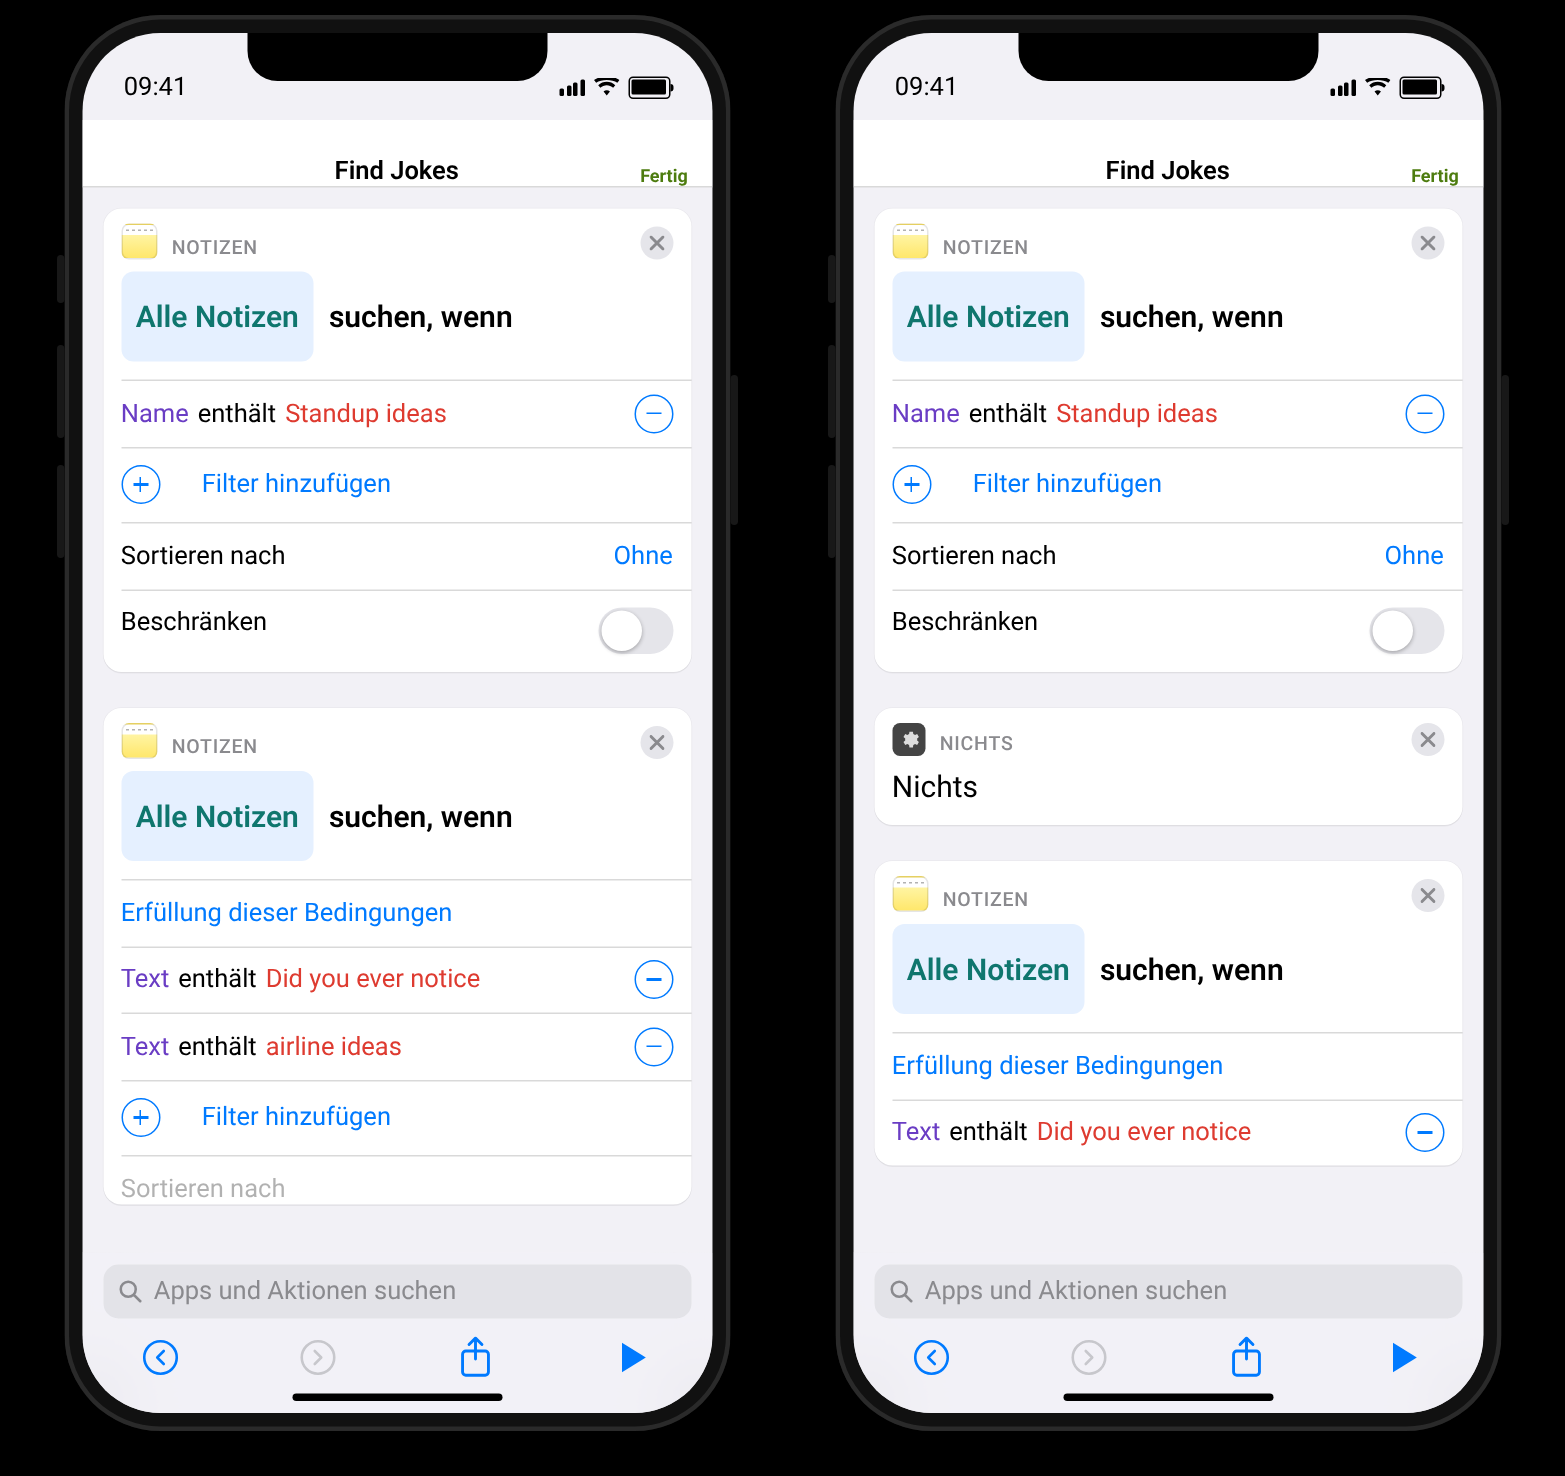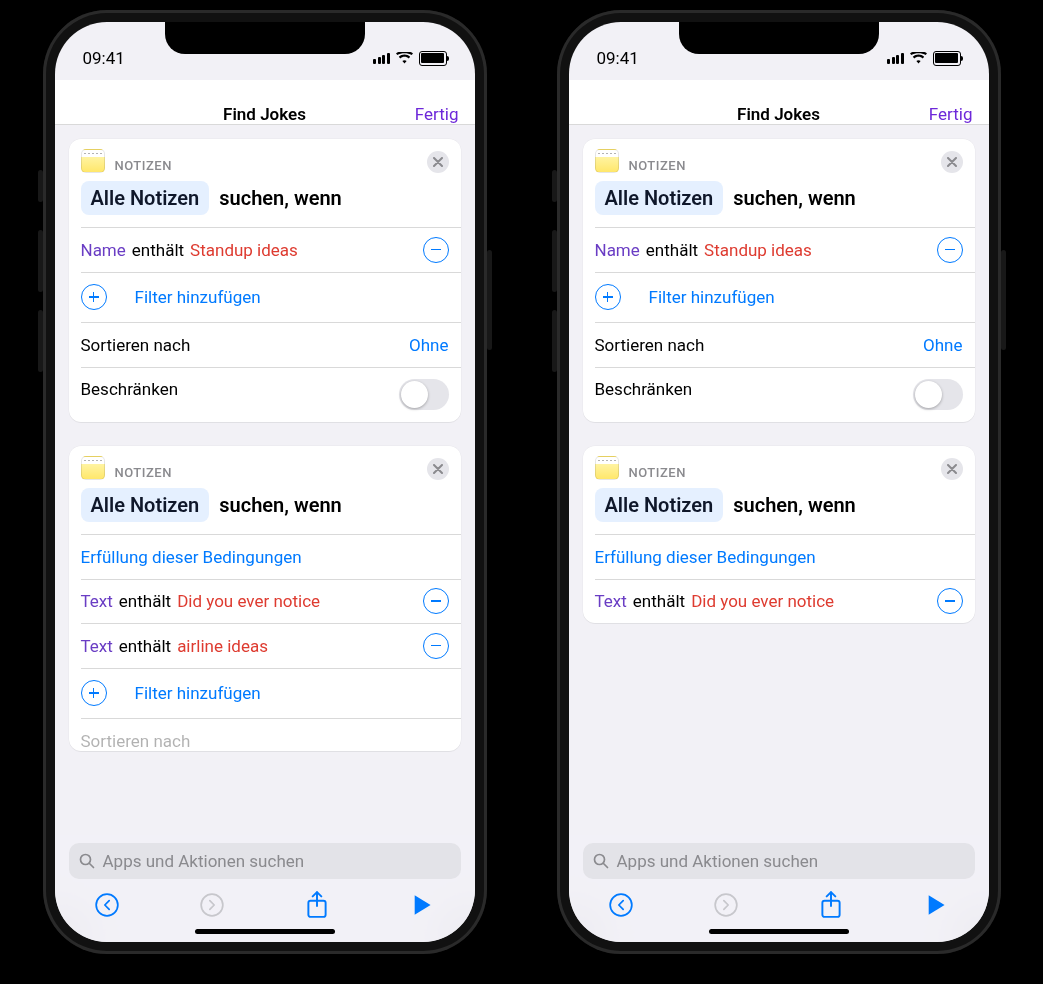--- a/index.html
+++ b/index.html
@@ -8,33 +8,33 @@
 .sb-l1{left:-5px;top:160px;width:5px;height:32px}
 .sb-l2{left:-5px;top:220px;width:5px;height:62px}
 .sb-l3{left:-5px;top:300px;width:5px;height:62px}
 .sb-r{right:-5px;top:240px;width:5px;height:100px}
 .screen{position:absolute;inset:12px;border-radius:52px;background:#f2f1f6;overflow:hidden;display:flex;flex-direction:column}
 .notch{position:absolute;top:0;left:50%;transform:translateX(-50%);width:200px;height:32px;background:#000;border-bottom-left-radius:20px;border-bottom-right-radius:20px;z-index:10}
 .status-bar{display:flex;justify-content:space-between;align-items:center;padding:14px 28px 0;height:44px;font-size:17px;font-weight:400;color:#000}
 .status-right{display:flex;gap:6px;align-items:center;font-size:14px}
 .nav-bar{display:flex;align-items:flex-end;justify-content:center;position:relative;height:44px;background:#fff;border-bottom:.5px solid rgba(0,0,0,.15)}
 .nav-title{font-size:17px;font-weight:600}
-.nav-done{position:absolute;right:16px;color:#6d28d9;font-size:17px;font-weight:400}
+.nav-done{position:absolute;right:16px;color:#4d7c0f;font-size:12px;font-weight:700}
 .content{flex:1;overflow:hidden;padding:14px 14px 0}
 .card{background:#fff;border-radius:12px;box-shadow:0 1px 0 rgba(0,0,0,.05),0 0 0 .5px rgba(0,0,0,.04);margin-bottom:24px}
 .card-header{display:flex;align-items:flex-end;padding:10px 12px 8px;gap:10px;position:relative}
 .app-icon{width:22px;height:22px;border-radius:5px;display:flex;align-items:center;justify-content:center;flex-shrink:0}
 .notes-icon{background:linear-gradient(180deg,#fff 0,#fff 30%,#fff4a3 30%,#ffe76b 100%);border:.5px solid rgba(0,0,0,.1);position:relative}
 .notes-icon:before{content:"";position:absolute;top:3px;left:2px;right:2px;height:1px;background:repeating-linear-gradient(90deg,rgba(0,0,0,.3) 0 2px,transparent 2px 4px)}
 .gear-icon{background:#444;color:#fff}
 .card-app-label{font-size:13px;letter-spacing:.5px;color:#8a8a8e;font-weight:500}
 .close-btn{position:absolute;right:12px;width:22px;height:22px;border-radius:50%;background:#e5e5ea;display:flex;align-items:center;justify-content:center;color:#8a8a8e}
 .close-btn svg{width:10px;height:10px}
 .card-main{padding:0 12px 12px;display:flex;align-items:center;gap:10px;flex-wrap:wrap}
-.token{background:#e5f0ff;color:#0f172a;font-weight:600;font-size:20px;padding:5px 10px;border-radius:8px}
+.token{background:#e5f0ff;color:#0f766e;font-weight:600;font-size:20px;padding:18px 10px;border-radius:8px}
 .action-text{font-size:20px;font-weight:600}
 .sep{height:.5px;background:rgba(0,0,0,.15);margin-left:12px}
 .row{display:flex;align-items:center;padding:12px;gap:6px;font-size:17px;position:relative}
 .field{color:#6a3dc4}
 .operator{color:#000}
 .value{color:#de3b30}
 .minus-btn{position:absolute;right:12px;width:24px;height:24px;border:1.5px solid #007aff;border-radius:50%;display:flex;align-items:center;justify-content:center}
 .minus-btn:before{content:"";width:10px;height:1.5px;background:#007aff}
 .add-row{display:flex;align-items:center;padding:12px;gap:28px;color:#007aff;font-size:17px}
 .plus-btn{width:24px;height:24px;border:1.5px solid #007aff;border-radius:50%;display:flex;align-items:center;justify-content:center;position:relative;flex-shrink:0}
@@ -270,20 +270,36 @@
   <span>Sortieren nach</span>
   <span class="setting-val">Ohne</span>
  </div>
  <div class="sep"></div>
  <div class="setting-row">
   <span>Beschränken</span>
   <div class="switch"></div>
  </div>
 </div>
 
+<div class="card">
+ <div class="card-header">
+  <div class="app-icon gear-icon">
+              <svg width="14" height="14" viewBox="0 0 24 24">
+                <path fill="#ddd" d="M12 8a4 4 0 100 8 4 4 0 000-8zm9.4 4a7.6 7.6 0 00-.1-1.2l2-1.6-2-3.4-2.4 1a7.4 7.4 0 00-2-1.2L16.5 3h-4l-.4 2.6a7.4 7.4 0 00-2 1.2l-2.4-1-2 3.4 2 1.6a7.6 7.6 0 000 2.4l-2 1.6 2 3.4 2.4-1c.6.5 1.3.9 2 1.2l.4 2.6h4l.4-2.6c.7-.3 1.4-.7 2-1.2l2.4 1 2-3.4-2-1.6c.1-.4.1-.8.1-1.2z"></path>
+              </svg>
+            </div>
+  <span class="card-app-label">NICHTS</span>
+  <div class="close-btn">
+              <svg viewBox="0 0 10 10">
+                <path d="M1 1l8 8M9 1l-8 8" stroke="currentColor" stroke-width="2" stroke-linecap="round"></path>
+              </svg>
+            </div>
+ </div>
+ <div class="simple-main">Nichts</div>
+</div>
 
 <div class="card" style="margin-bottom:0">
  <div class="card-header">
   <div class="app-icon notes-icon"></div>
   <span class="card-app-label">NOTIZEN</span>
   <div class="close-btn">
               <svg viewBox="0 0 10 10">
                 <path d="M1 1l8 8M9 1l-8 8" stroke="currentColor" stroke-width="2" stroke-linecap="round"></path>
               </svg>
             </div>

